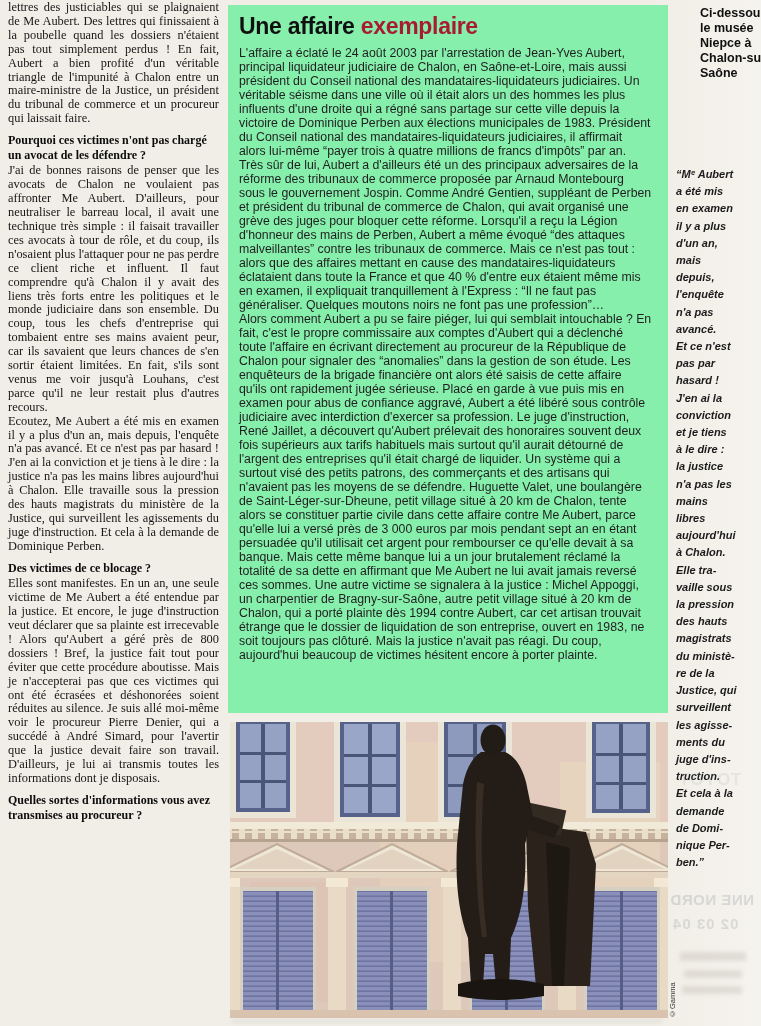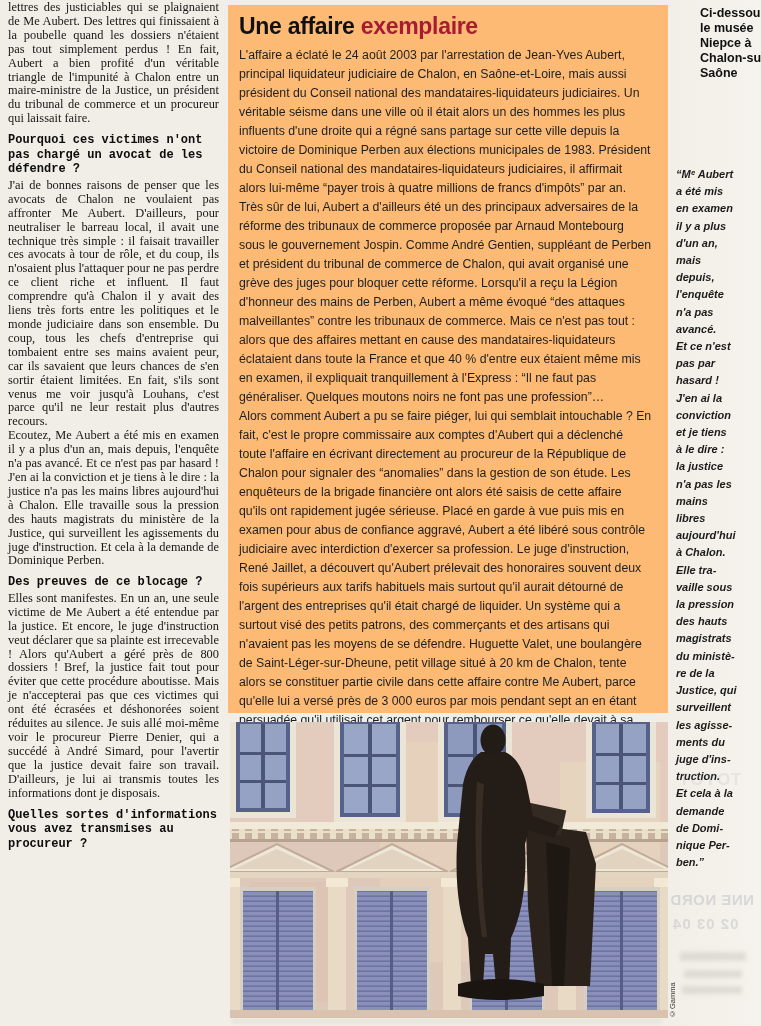--- a/index.html
+++ b/index.html
@@ -4,29 +4,29 @@
 <style>
   html,body{margin:0;padding:0;}
   body{
     position:relative;width:761px;height:1026px;overflow:hidden;
     background:linear-gradient(90deg,#f1eee7 0%,#f1eee7 86%,#f5f3ed 100%);
     font-family:"Liberation Sans",sans-serif;
   }
   
   .left-col{position:absolute;left:8px;top:1px;width:211px;color:#161616;}
   .left-col .para{font:12.4px/13.9px "Liberation Serif",serif;text-align:justify;margin:0;}
-  .left-col .q{font-weight:bold;font-size:12px;line-height:14.6px;font-family:Liberation Mono, monospace;
+  .left-col .q{font-weight:bold;font-size:12px;line-height:14.6px;font-family:Liberation Serif, serif;
     color:#0c0c0c;margin:7px 0 2px 0;}
   .arrow{color:#c2001c;font-size:11px;letter-spacing:0;padding-left:3px;font-family:"Liberation Sans",sans-serif;}
   
-  .gray-box{position:absolute;left:228px;top:5px;width:440px;height:708px;background:#fdba74;
+  .gray-box{position:absolute;left:228px;top:5px;width:440px;height:708px;background:#86efac;
     box-sizing:border-box;padding:8px 16px 0 11px;}
   .gray-box h1{margin:0 0 7px 0;font-size:23px;line-height:26px;letter-spacing:-0.3px;color:#101010;}
   .gray-box h1 .accent{color:#a81c33;}
-  .gray-box p{margin:0;font-size:12.3px;line-height:19px;color:#1f1f1f;}
+  .gray-box p{margin:0;font-size:12.3px;line-height:14px;color:#1f1f1f;}
   
   .photo{position:absolute;left:230px;top:722px;width:438px;height:296px;overflow:hidden;}
   .photo svg{display:block;}
   .credit{position:absolute;left:668px;top:930px;height:88px;width:10px;
     writing-mode:vertical-rl;transform:rotate(180deg);font-size:7.5px;color:#3a3a3a;line-height:9px;}
   
   .sidebar-caption{position:absolute;left:700px;top:6px;width:84px;
     font-weight:bold;font-size:12.5px;line-height:15px;color:#101010;white-space:pre-line;}
   .sidebar-quote{position:absolute;left:676px;top:166px;width:85px;
     font-weight:bold;font-style:italic;font-size:11px;line-height:17.2px;color:#1b1b1b;white-space:pre-line;}
@@ -45,21 +45,21 @@
 <body>
 
 <div class="left-col">
   <p class="para">lettres des justiciables qui se plaignaient de Me Aubert. Des lettres qui finissaient à la poubelle quand les dossiers n'étaient pas tout simplement perdus ! En fait, Aubert a bien profité d'un véritable triangle de l'impunité à Chalon entre un maire-ministre de la Justice, un président du tribunal de commerce et un procureur qui laissait faire.</p>
 
   <p class="q">Pourquoi ces victimes n'ont pas chargé un avocat de les défendre ?</p>
   <p class="para">J'ai de bonnes raisons de penser que les avocats de Chalon ne voulaient pas affronter Me Aubert. D'ailleurs, pour neutraliser le barreau local, il avait une technique très simple : il faisait travailler ces avocats à tour de rôle, et du coup, ils n'osaient plus l'attaquer pour ne pas perdre ce client riche et influent. Il faut comprendre qu'à Chalon il y avait des liens très forts entre les politiques et le monde judiciaire dans son ensemble. Du coup, tous les chefs d'entreprise qui tombaient entre ses mains avaient peur, car ils savaient que leurs chances de s'en sortir étaient limitées. En fait, s'ils sont venus me voir jusqu'à Louhans, c'est parce qu'il ne leur restait plus d'autres recours.</p>
 
   <p class="para">Ecoutez, Me Aubert a été mis en examen il y a plus d'un an, mais depuis, l'enquête n'a pas avancé. Et ce n'est pas par hasard ! J'en ai la conviction et je tiens à le dire : la justice n'a pas les mains libres aujourd'hui à Chalon. Elle travaille sous la pression des hauts magistrats du ministère de la Justice, qui surveillent les agissements du juge d'instruction. Et cela à la demande de Dominique Perben.</p>
 
-  <p class="q">Des preuves de ce blocage ?</p>
+  <p class="q">Des victimes de ce blocage ?</p>
   <p class="para">Elles sont manifestes. En un an, une seule victime de Me Aubert a été entendue par la justice. Et encore, le juge d'instruction veut déclarer que sa plainte est irrecevable ! Alors qu'Aubert a géré près de 800 dossiers ! Bref, la justice fait tout pour éviter que cette procédure aboutisse. Mais je n'accepterai pas que ces victimes qui ont été écrasées et déshonorées soient réduites au silence. Je suis allé moi-même voir le procureur Pierre Denier, qui a succédé à André Simard, pour l'avertir que la justice devait faire son travail. D'ailleurs, je lui ai transmis toutes les informations dont je disposais.</p>
 
   <p class="q">Quelles sortes d'informations vous avez transmises au procureur ?</p>
 </div>
 
 <div class="gray-box">
   <h1><span>Une affaire </span><span class="accent">exemplaire</span></h1>
   <p>L'affaire a éclaté le 24 août 2003 par l'arrestation de Jean-Yves Aubert, principal liquidateur judiciaire de Chalon, en Saône-et-Loire, mais aussi président du Conseil national des mandataires-liquidateurs judiciaires. Un véritable séisme dans une ville où il était alors un des hommes les plus influents d'une droite qui a régné sans partage sur cette ville depuis la victoire de Dominique Perben aux élections municipales de 1983. Président du Conseil national des mandataires-liquidateurs judiciaires, il affirmait alors lui-même “payer trois à quatre millions de francs d'impôts” par an. Très sûr de lui, Aubert a d'ailleurs été un des principaux adversaires de la réforme des tribunaux de commerce proposée par Arnaud Montebourg sous le gouvernement Jospin. Comme André Gentien, suppléant de Perben et président du tribunal de commerce de Chalon, qui avait organisé une grève des juges pour bloquer cette réforme. Lorsqu'il a reçu la Légion d'honneur des mains de Perben, Aubert a même évoqué “des attaques malveillantes” contre les tribunaux de commerce. Mais ce n'est pas tout : alors que des affaires mettant en cause des mandataires-liquidateurs éclataient dans toute la France et que 40 % d'entre eux étaient même mis en examen, il expliquait tranquillement à l'Express : “Il ne faut pas généraliser. Quelques moutons noirs ne font pas une profession”…</p>
   <p>Alors comment Aubert a pu se faire piéger, lui qui semblait intouchable ? En fait, c'est le propre commissaire aux comptes d'Aubert qui a déclenché toute l'affaire en écrivant directement au procureur de la République de Chalon pour signaler des “anomalies” dans la gestion de son étude. Les enquêteurs de la brigade financière ont alors été saisis de cette affaire qu'ils ont rapidement jugée sérieuse. Placé en garde à vue puis mis en examen pour abus de confiance aggravé, Aubert a été libéré sous contrôle judiciaire avec interdiction d'exercer sa profession. Le juge d'instruction, René Jaillet, a découvert qu'Aubert prélevait des honoraires souvent deux fois supérieurs aux tarifs habituels mais surtout qu'il aurait détourné de l'argent des entreprises qu'il était chargé de liquider. Un système qui a surtout visé des petits patrons, des commerçants et des artisans qui n'avaient pas les moyens de se défendre. Huguette Valet, une boulangère de Saint-Léger-sur-Dheune, petit village situé à 20 km de Chalon, tente alors se constituer partie civile dans cette affaire contre Me Aubert, parce qu'elle lui a versé près de 3 000 euros par mois pendant sept an en étant persuadée qu'il utilisait cet argent pour rembourser ce qu'elle devait à sa banque. Mais cette même banque lui a un jour brutalement réclamé la totalité de sa dette en affirmant que Me Aubert ne lui avait jamais reversé ces sommes. Une autre victime se signalera à la justice : Michel Appoggi, un charpentier de Bragny-sur-Saône, autre petit village situé à 20 km de Chalon, qui a porté plainte dès 1994 contre Aubert, car cet artisan trouvait étrange que le dossier de liquidation de son entreprise, ouvert en 1983, ne soit toujours pas clôturé. Mais la justice n'avait pas réagi. Du coup, aujourd'hui beaucoup de victimes hésitent encore à porter plainte.</p>
 </div>

